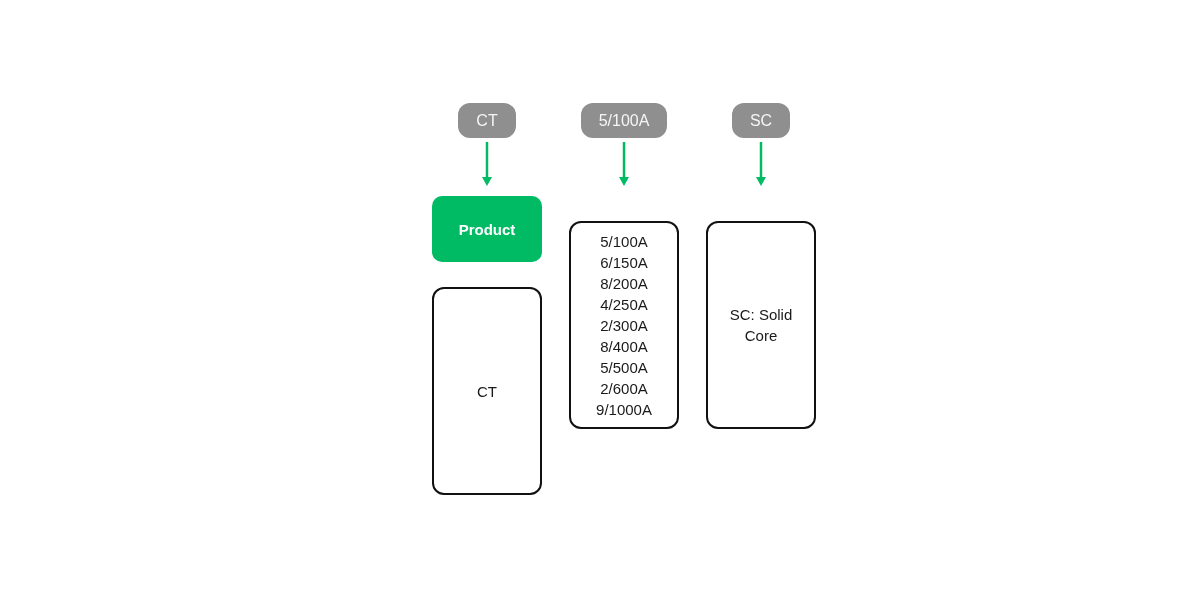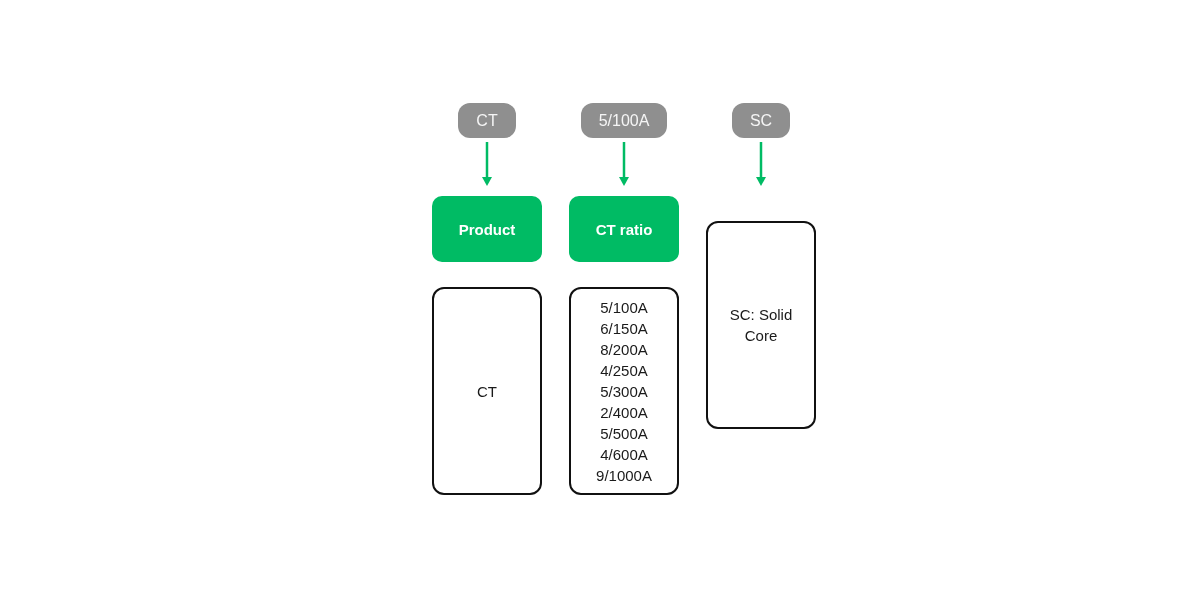--- a/index.html
+++ b/index.html
@@ -95,30 +95,29 @@
       <div class="opt">CT</div>
     </div>
   </div>
 
   <div class="column">
     <div class="badge">5/100A</div>
     <svg class="arrow" width="16" height="44" viewBox="0 0 16 44">
       <line x1="8" y1="0" x2="8" y2="36" stroke="var(--green)" stroke-width="2.5"></line>
       <polygon points="3,35 13,35 8,44" fill="var(--green)"></polygon>
     </svg>
-    <div class="header">CT ratio</div>
     <div class="options">
       <div class="opt">5/100A</div>
       <div class="opt">6/150A</div>
       <div class="opt">8/200A</div>
       <div class="opt">4/250A</div>
-      <div class="opt">5/300A</div>
-      <div class="opt">2/400A</div>
+      <div class="opt">2/300A</div>
+      <div class="opt">8/400A</div>
       <div class="opt">5/500A</div>
-      <div class="opt">4/600A</div>
+      <div class="opt">2/600A</div>
       <div class="opt">9/1000A</div>
     </div>
   </div>
 
   <div class="column">
     <div class="badge">SC</div>
     <svg class="arrow" width="16" height="44" viewBox="0 0 16 44">
       <line x1="8" y1="0" x2="8" y2="36" stroke="var(--green)" stroke-width="2.5"></line>
       <polygon points="3,35 13,35 8,44" fill="var(--green)"></polygon>
     </svg>

